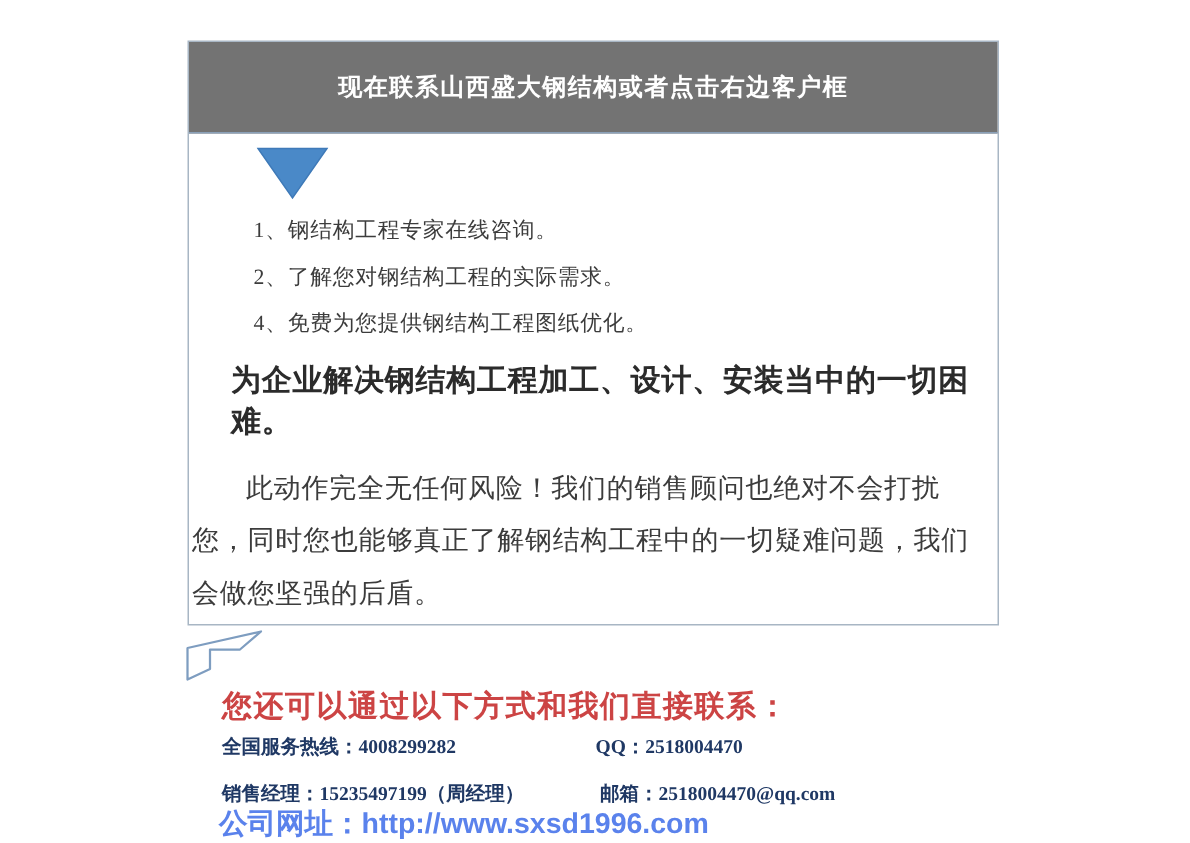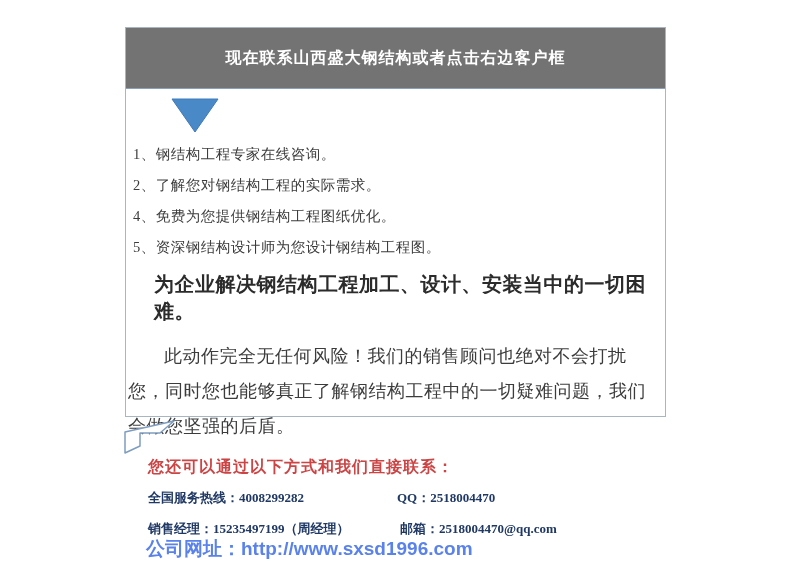--- a/index.html
+++ b/index.html
@@ -24,21 +24,21 @@
     display: flex; align-items: center; justify-content: center;
   }
   .banner span {
     color: #ffffff;
     font-size: 16px;
     font-weight: bold;
     letter-spacing: 1px;
   }
   .content { position: relative; padding: 9px 6px 0 7px; }
   .tri-icon { display: block; margin-left: 38px; }
-  .steps { margin-top: 14px; }
+  .steps { margin-top: 14px; margin-left: 36px; }
   .step {
     font-size: 14.5px;
     color: #3c3c3c;
     margin-bottom: 16px;
     letter-spacing: 0.5px;
     height: 15px; line-height: 15px;
   }
   .highlight {
     font-size: 20px;
     font-weight: bold;
@@ -52,21 +52,21 @@
     margin: 14px -4px 0 -5px;
     line-height: 35px;
     text-indent: 2em;
     letter-spacing: 0.5px;
   }
   .flag-icon { position: absolute; left: 123px; top: 419px; }
   .contact-intro {
     position: absolute;
     left: 148px; top: 457px;
     color: #cc4444;
-    font-size: 16px;
+    font-size: 20px;
     font-weight: bold;
     letter-spacing: 1px;
   }
   .contact-row {
     position: absolute;
     left: 148px;
     color: #1f3864;
     font-size: 13px;
     font-weight: bold;
     white-space: nowrap;
@@ -95,21 +95,20 @@
     <span>现在联系山西盛大钢结构或者点击右边客户框</span>
   </div>
   <div class="content">
     <svg class="tri-icon" width="48" height="35" viewBox="0 0 48 35">
       <polygon points="1,1 47,1 24,34" fill="#4a89c8" stroke="#3f7ab8" stroke-width="1"></polygon>
     </svg>
     <div class="steps">
       <div class="step">1、钢结构工程专家在线咨询。</div>
       <div class="step">2、了解您对钢结构工程的实际需求。</div>
       <div class="step">4、免费为您提供钢结构工程图纸优化。</div>
-      <div class="step">5、资深钢结构设计师为您设计钢结构工程图。</div>
     </div>
     <div class="highlight">为企业解决钢结构工程加工、设计、安装当中的一切困难。</div>
     <div class="para">此动作完全无任何风险！我们的销售顾问也绝对不会打扰您，同时您也能够真正了解钢结构工程中的一切疑难问题，我们会做您坚强的后盾。</div>
   </div>
 </div>
 
 <svg class="flag-icon" width="54" height="37" viewBox="0 0 54 37">
   <path d="M2 13 L51 2 L37 14 L17 14 L17 27 L2 34 Z" fill="#ffffff" stroke="#7e9dc0" stroke-width="1.5" stroke-linejoin="round"></path>
 </svg>
 

